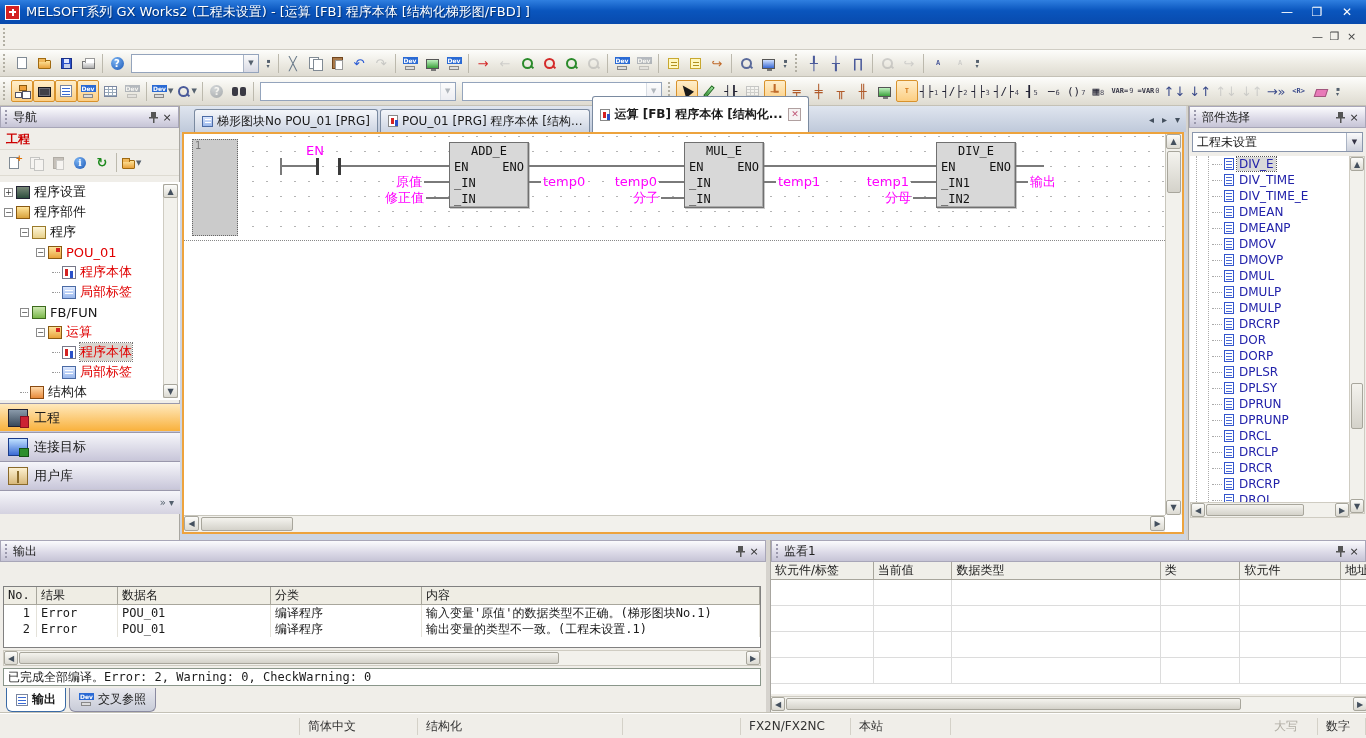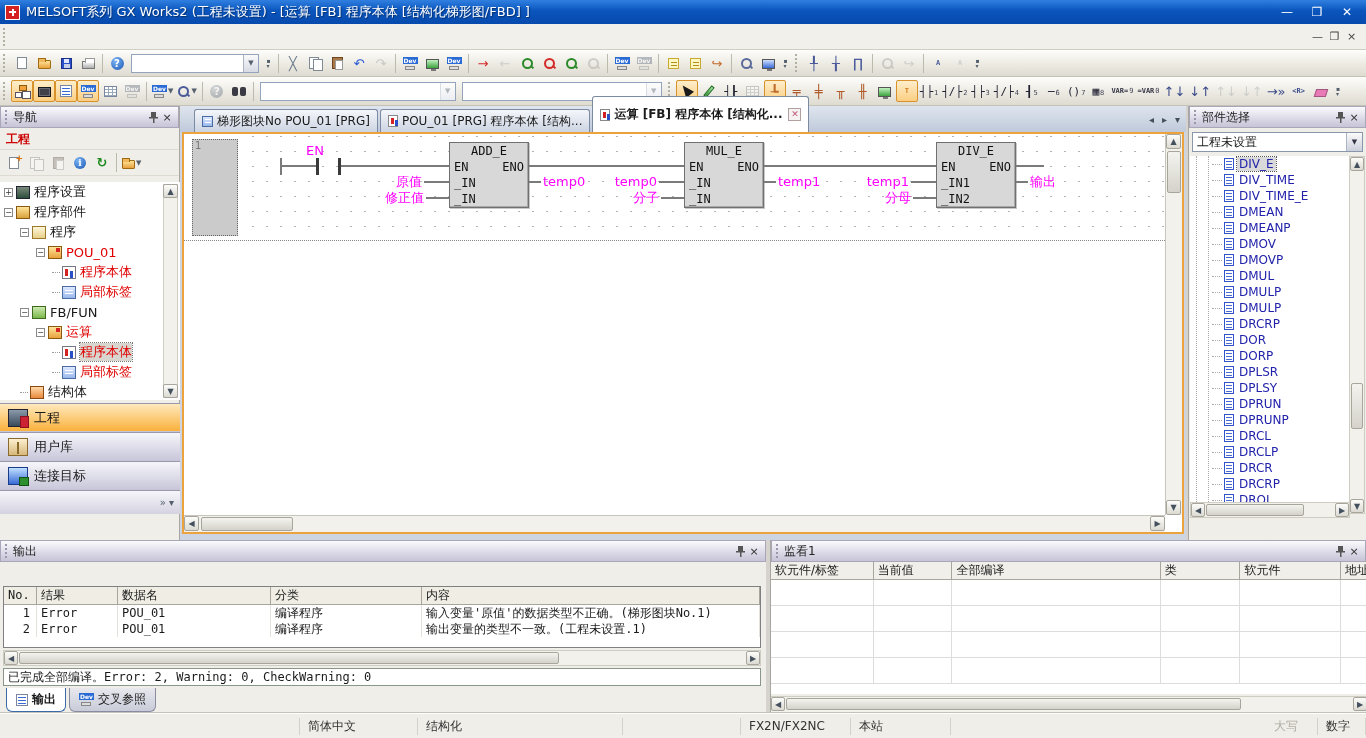--- a/index.html
+++ b/index.html
@@ -630,26 +630,26 @@
   <div id="nav-scroll">
     <div class="sbtn" style="left:-1px;top:-1px;width:15px;height:14px">▲</div>
     <div class="sbtn" style="left:-1px;bottom:-1px;width:15px;height:14px">▼</div>
   </div>
   <div id="nav-btns">
       <div class="navbtn active">
         <span class="nbicon nb-proj"></span>
         <span>工程</span>
       </div>
       <div class="navbtn">
+        <span class="nbicon nb-conn"></span>
+        <span>连接目标</span>
+      </div>
+      <div class="navbtn">
         <span class="nbicon nb-lib"></span>
         <span>用户库</span>
-      </div>
-      <div class="navbtn">
-        <span class="nbicon nb-conn"></span>
-        <span>连接目标</span>
       </div>
       <div id="nav-foot">»  ▾</div>
     </div>
 </div>
 
 <div id="center">
   <div id="tabbar">
     <div id="tabs" style="display:flex;align-items:flex-end;height:100%">
         <div class="dtab">
           <span class="mi mi-tablabel"></span>
@@ -985,21 +985,21 @@
             <rect x="4" y="6" width="1.5" height="5" fill="#555"></rect>
           </svg>
         </span>
       <span class="xicon">×</span>
     </span>
   </div>
   <div id="watch-grid">
       <div class="otr">
         <div class="wth" style="width: 103px;">软元件/标签</div>
         <div class="wth" style="width: 79px;">当前值</div>
-        <div class="wth" style="width: 209px;">全部编译</div>
+        <div class="wth" style="width: 209px;">数据类型</div>
         <div class="wth" style="width: 80px;">类</div>
         <div class="wth" style="width: 101px;">软元件</div>
         <div class="wth" style="width: 26px;">地址</div>
       </div>
       <div class="otr">
         <div class="wtd" style="width: 103px;"></div>
         <div class="wtd" style="width: 79px;"></div>
         <div class="wtd" style="width: 209px;"></div>
         <div class="wtd" style="width: 80px;"></div>
         <div class="wtd" style="width: 101px;"></div>

